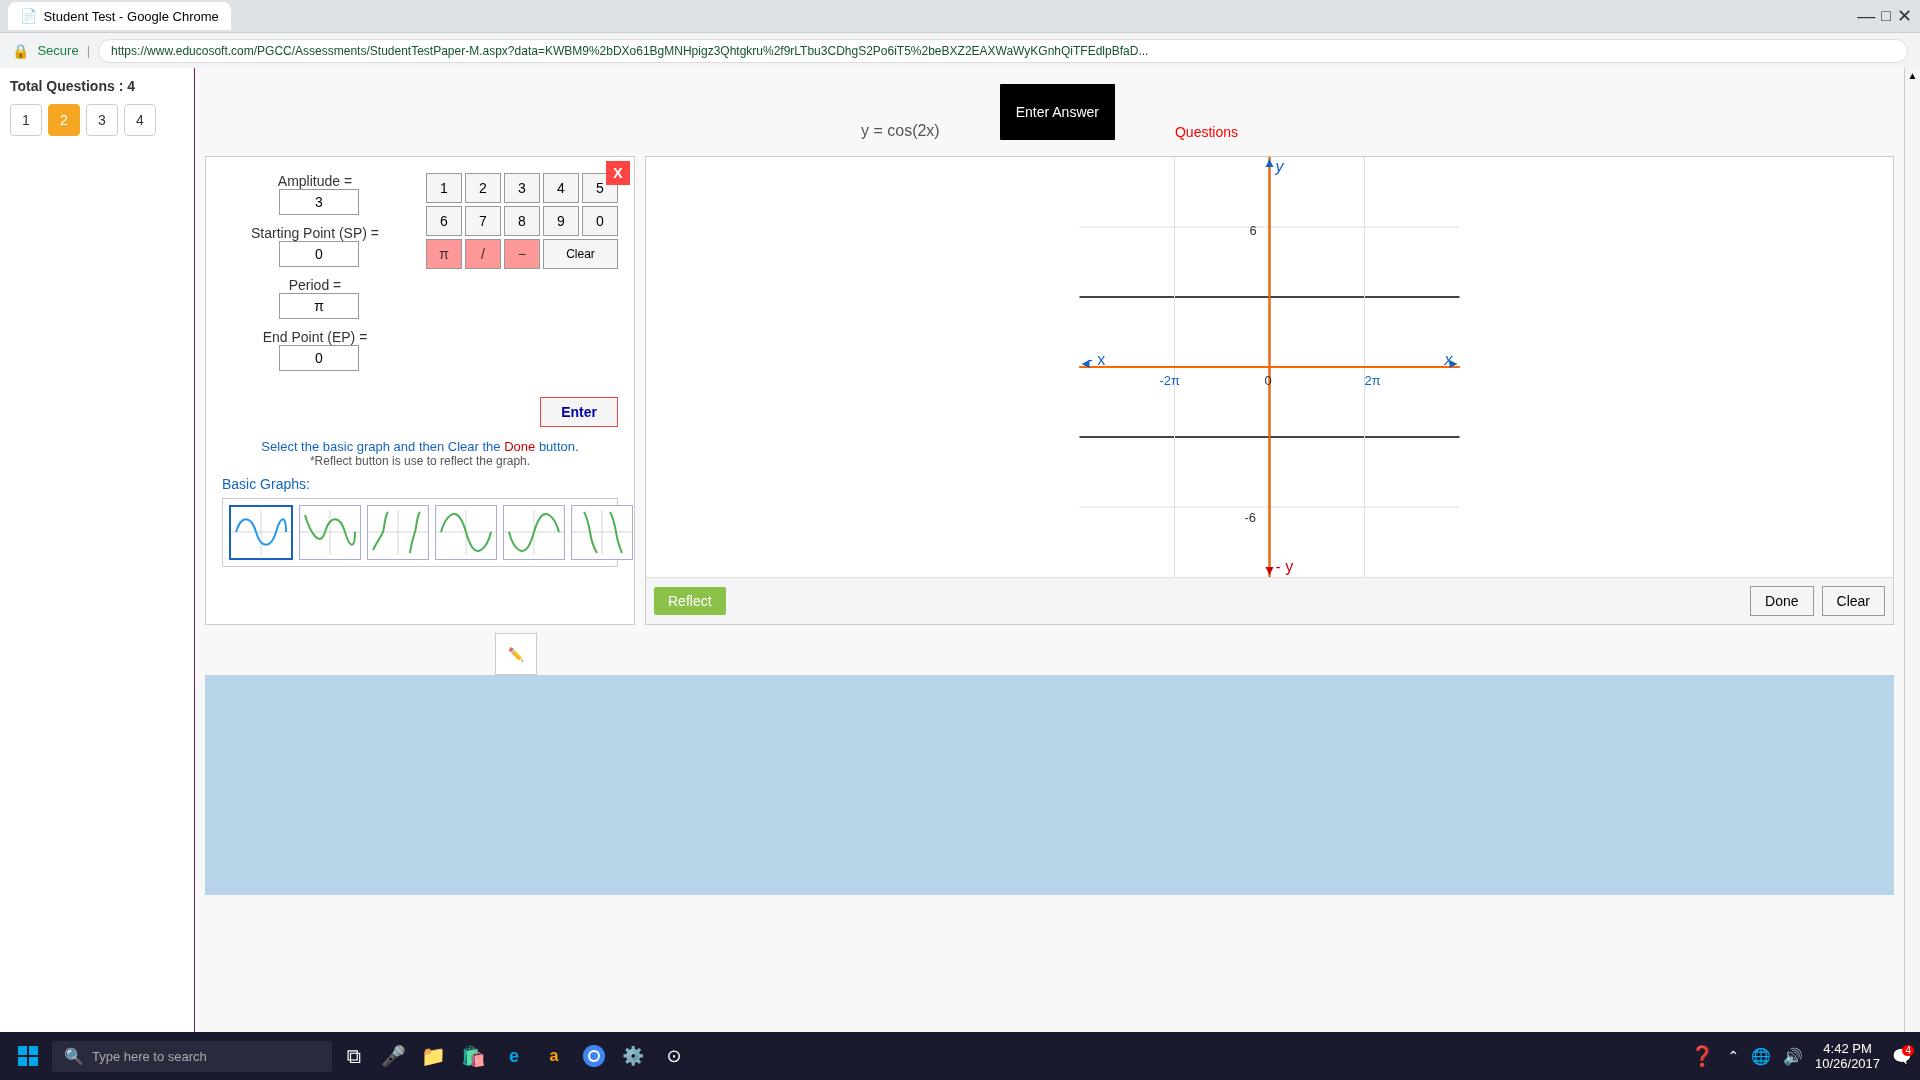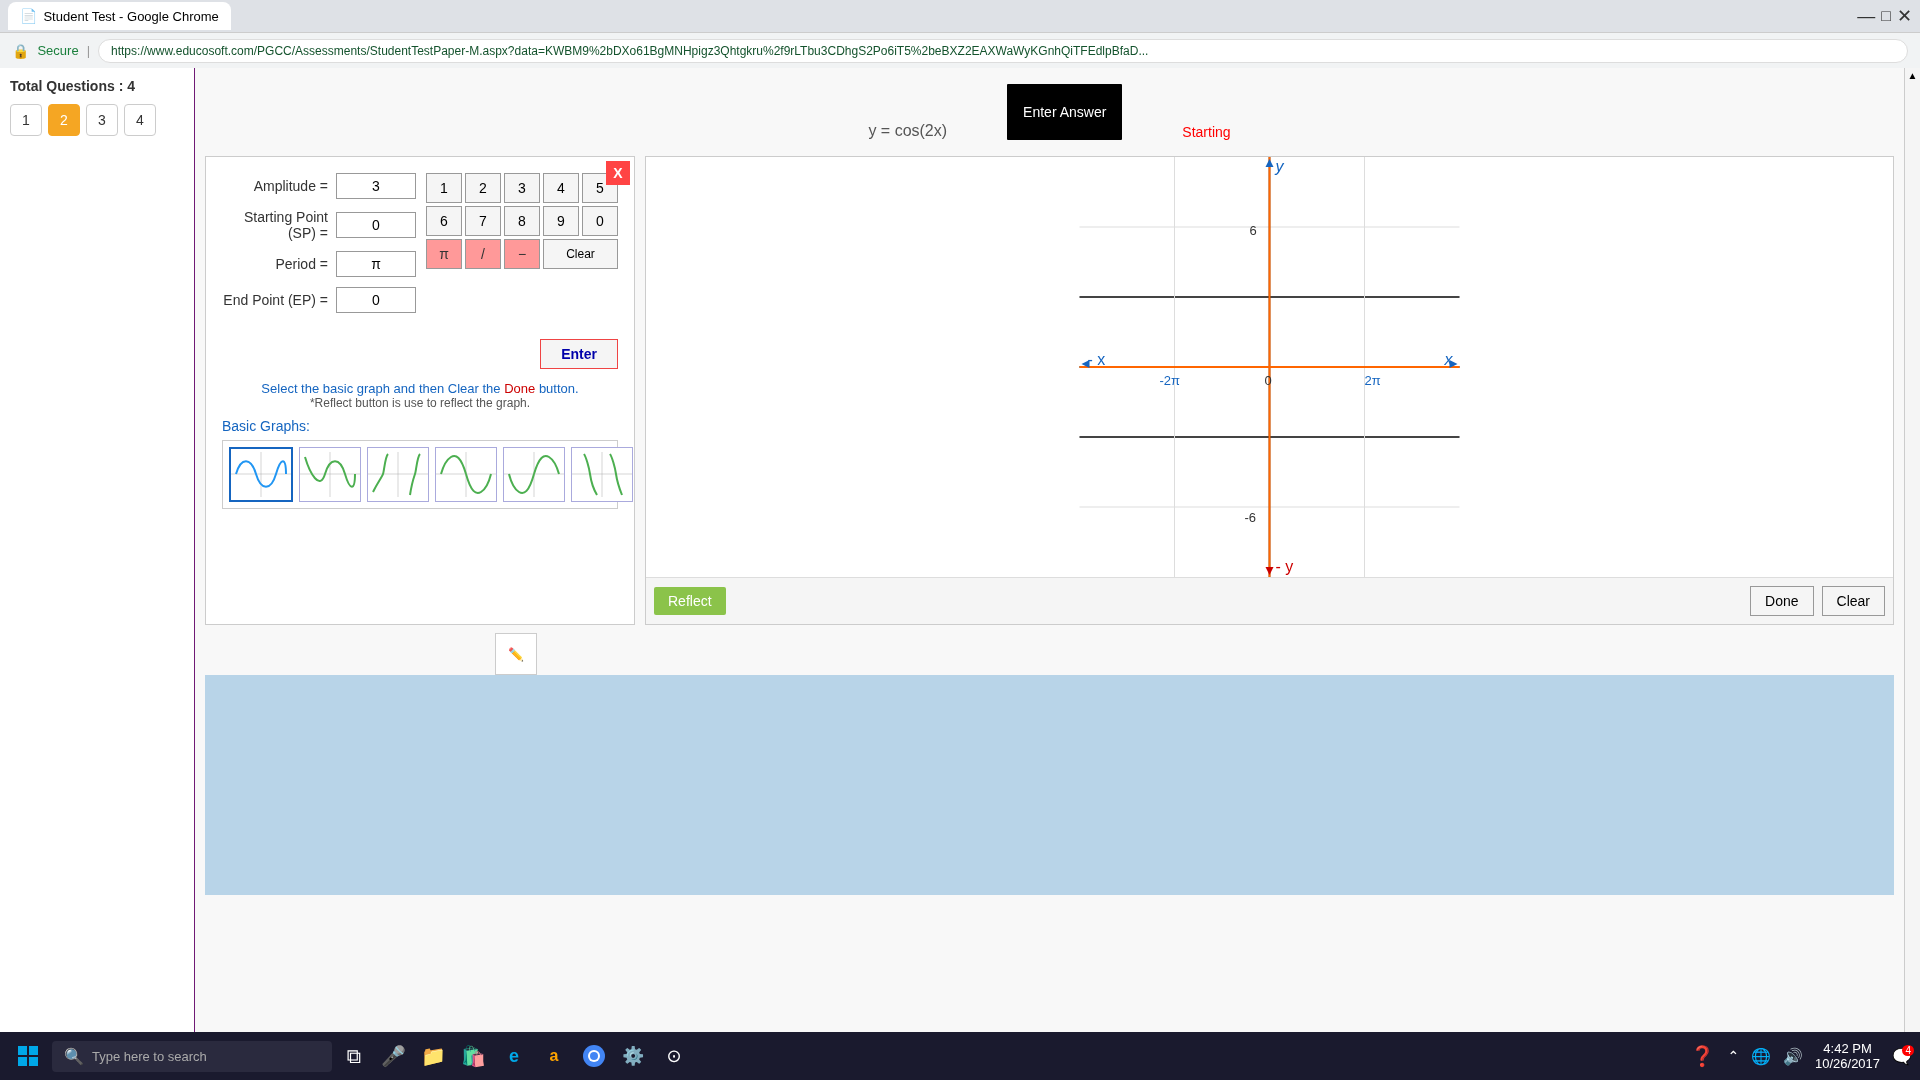--- a/index.html
+++ b/index.html
@@ -39,21 +39,21 @@
     .equation-text { font-size: 16px; color: #555; }
     .enter-answer-btn { background: #000000; color: white; border: none; padding: 20px 16px; cursor: pointer; font-size: 14px; border-radius: 1px; }
 
     
     .main-panel { display: flex; gap: 10px; position: relative; }
 
     
     .input-panel { background: white; border: 1px solid #ccc; padding: 16px; width: 430px; flex-shrink: 0; position: relative; }
     .close-x { position: absolute; top: 4px; right: 4px; background: #f44; color: white; border: none; width: 24px; height: 24px; cursor: pointer; font-size: 14px; font-weight: bold; display: flex; align-items: center; justify-content: center; }
 
-    .field-row { display: flex; align-items: center; margin-bottom: 10px; }
+    .field-row { display: flex; align-items: center; margin-bottom: 10px; flex-direction: column; }
     .field-label { text-align: right; font-size: 14px; color: #333; font-weight: 500; flex: 1; padding-right: 8px; }
     .field-input { width: 80px; border: 1px solid #999; padding: 4px 6px; font-size: 14px; text-align: center; }
     .keypad-btn { width: 36px; height: 30px; border: 1px solid #999; background: #f5f5f5; cursor: pointer; font-size: 14px; display: flex; align-items: center; justify-content: center; }
     .keypad-btn.pi { background: #ff9999; color: #333; }
     .keypad-btn.frac { background: #ff9999; color: #333; }
     .keypad-btn.neg { background: #ff9999; color: #333; }
 
     .enter-btn { background: #f5f5f5; border: 1px solid #ef4444; padding: 6px 20px; font-size: 14px; cursor: pointer; color: #0000aa; font-weight: bold; margin-top: 10px; margin-left: auto; display: block; }
 
     
@@ -128,21 +128,21 @@
         <button class="q-btn">3</button>
         <button class="q-btn">4</button>
       </div>
     </div>
 
     <div class="main-content">
 
       <div class="equation-bar">
         <span class="equation-text">y = cos(2x)</span>
         <button class="enter-answer-btn">Enter Answer</button>
-        <span style="color:red; font-size:14px;">Starting</span>
+        <span style="color:red; font-size:14px;">Questions</span>
       </div>
 
       <div class="main-panel">
 
         <div class="input-panel">
           <button class="close-x">X</button>
 
           <div class="fields-and-keypad">
             <div class="fields-col">
 

